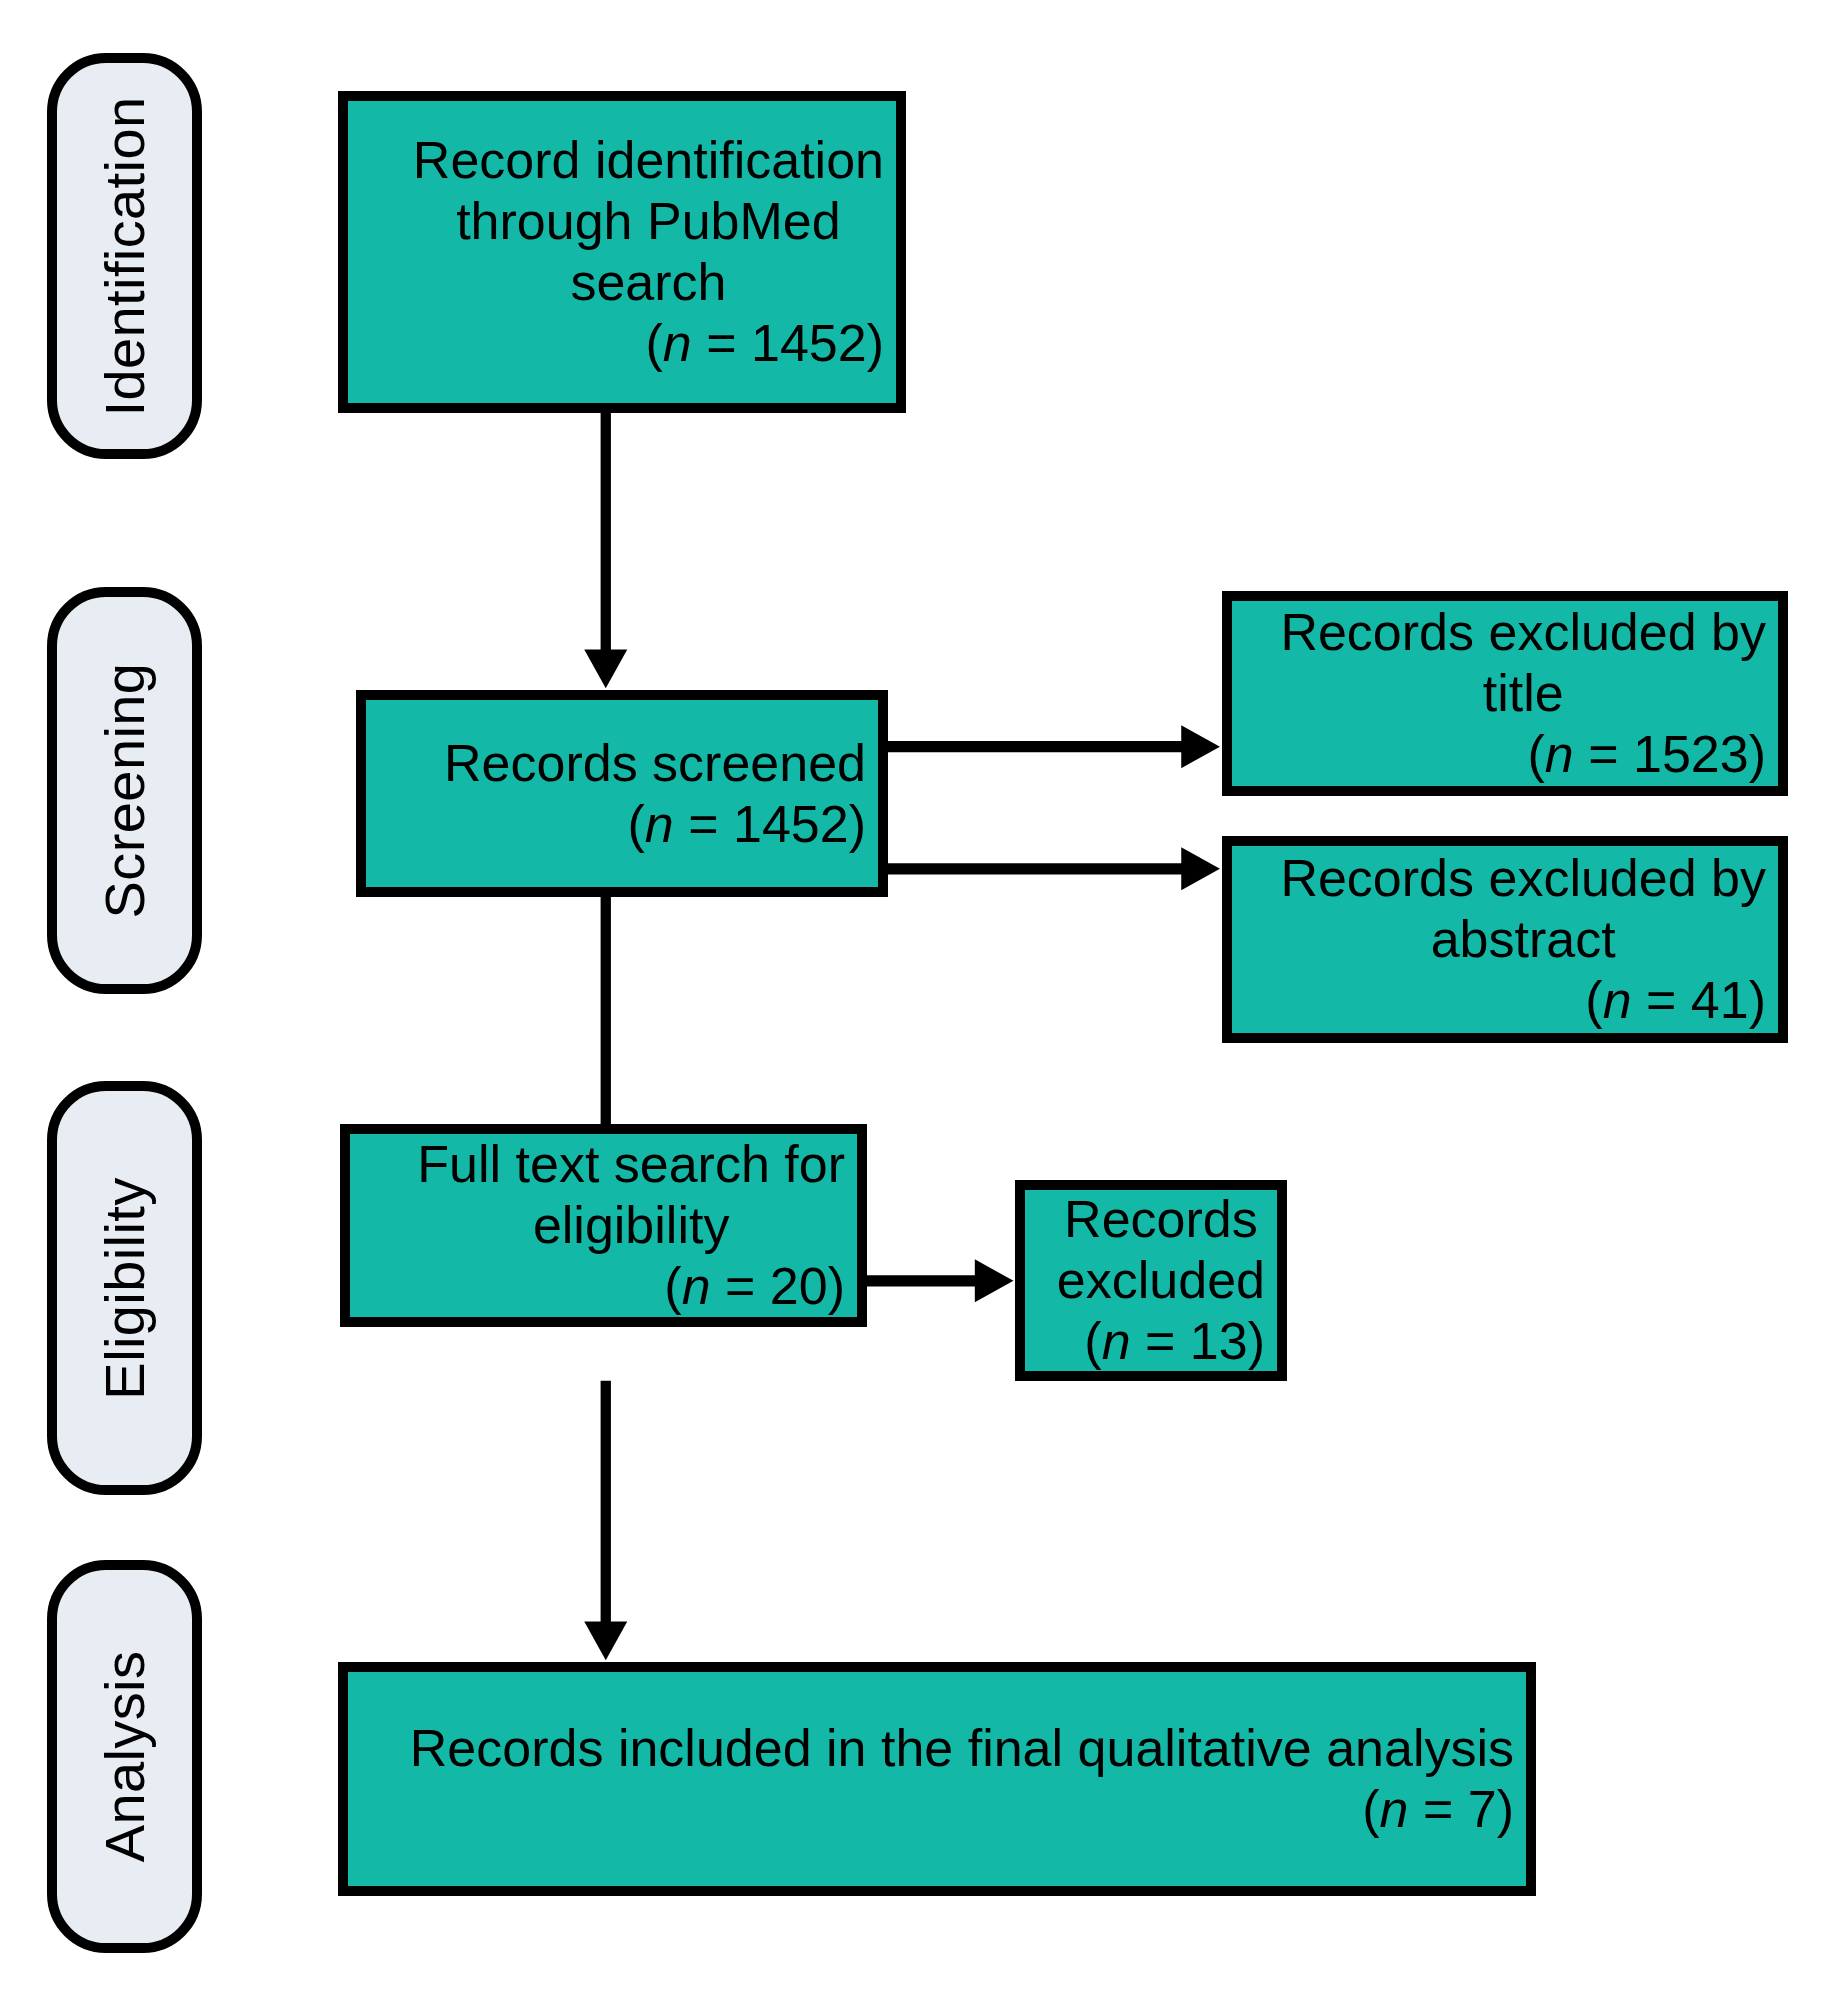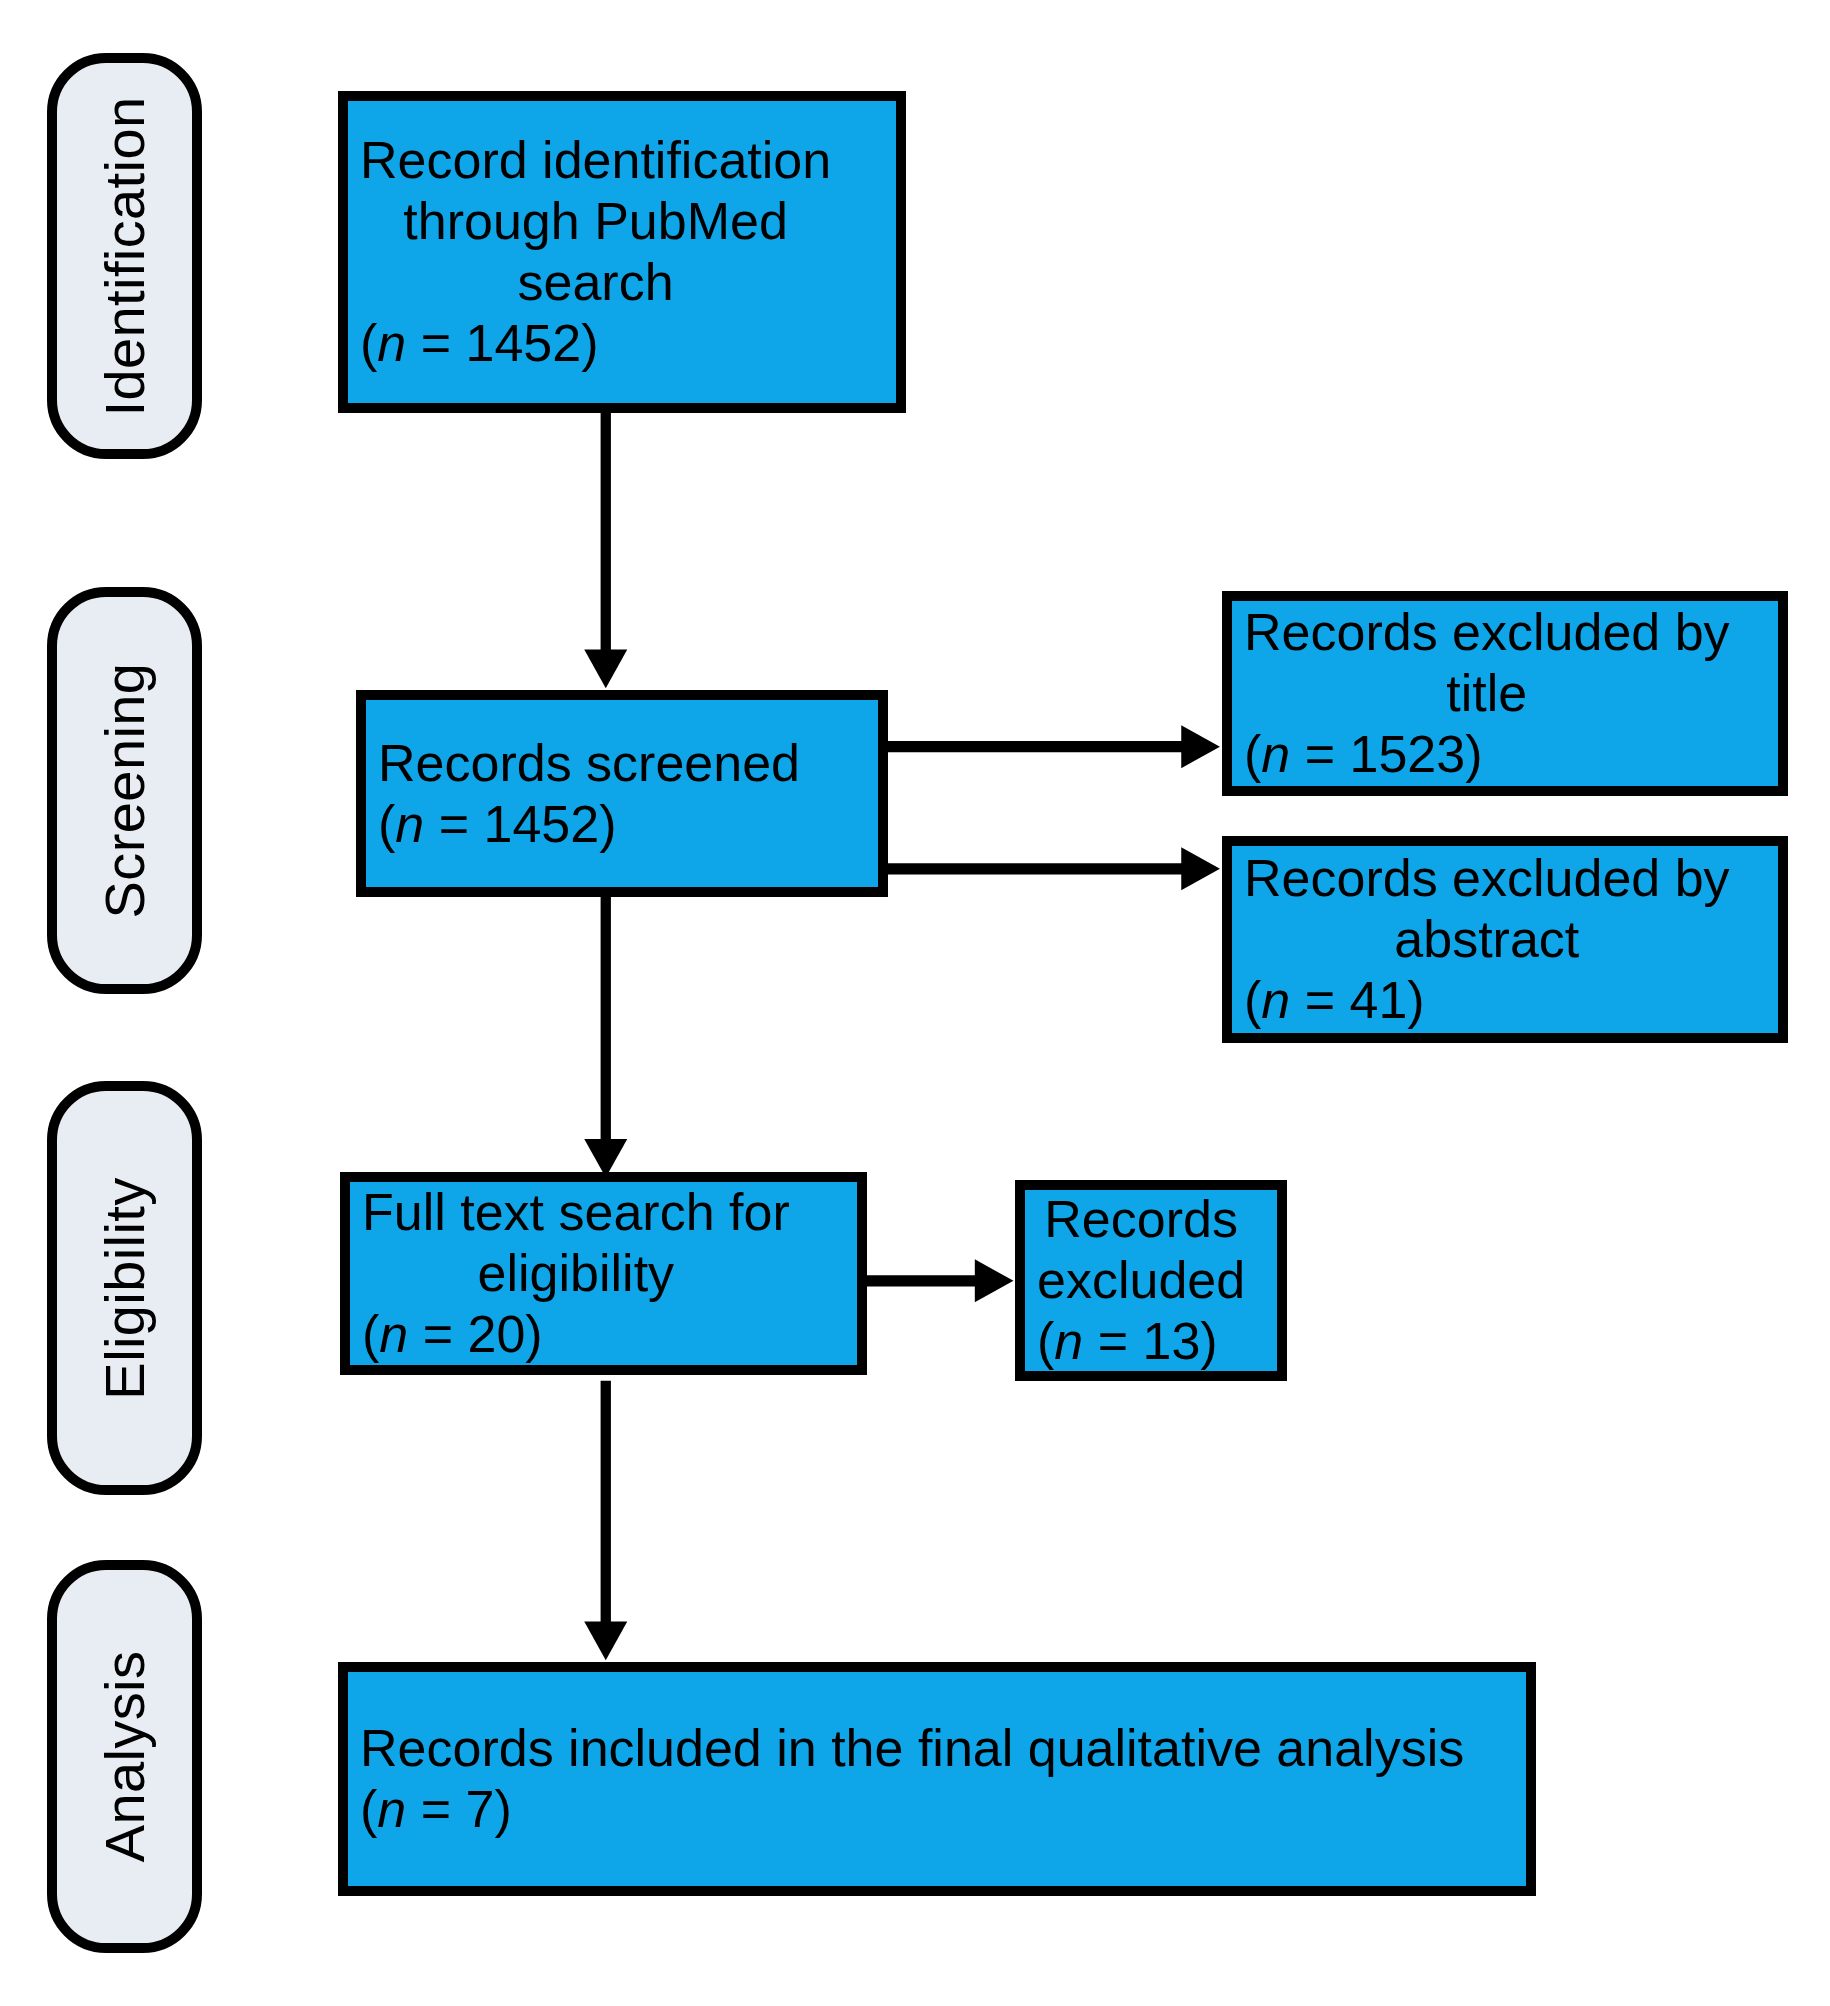--- a/index.html
+++ b/index.html
@@ -41,37 +41,37 @@
     color: #000000;
   }
   #s1 { top: 53px;   height: 406px; }
   #s2 { top: 587px;  height: 407px; }
   #s3 { top: 1081px; height: 414px; }
   #s4 { top: 1560px; height: 393px; }
   
   .box {
     position: absolute;
     box-sizing: border-box;
-    background: #0ea5e9;
+    background: #14b8a6;
     border: 10.3px solid #000000;
     display: flex;
     flex-direction: column;
-    align-items: flex-start;
+    align-items: flex-end;
     justify-content: center;
     text-align: center;
     font-size: 52px;
     line-height: 61px;
     padding: 6.9px 12px;
   }
   .box-label { white-space: pre-line; }
   .box-n { white-space: nowrap; }
   .nvar { font-style: italic; }
   #b1 { left: 338px;  top: 91px;  width: 568px;  height: 322px; }
   #b2 { left: 356px;  top: 690px;  width: 532px;  height: 207px; }
-  #b3 { left: 340px;  top: 1172px; width: 527px;  height: 203px; }
+  #b3 { left: 340px;  top: 1124px; width: 527px;  height: 203px; }
   #b4 { left: 338px;  top: 1662px; width: 1198px; height: 234px; }
   #r1 { left: 1222px; top: 591px;  width: 566px;  height: 205px; }
   #r2 { left: 1222px; top: 836px;  width: 566px;  height: 207px; }
   #r3 { left: 1015px; top: 1180px; width: 272px;  height: 201px; }
 </style>
 </head>
 <body>
 
 <div class="canvas">
 

